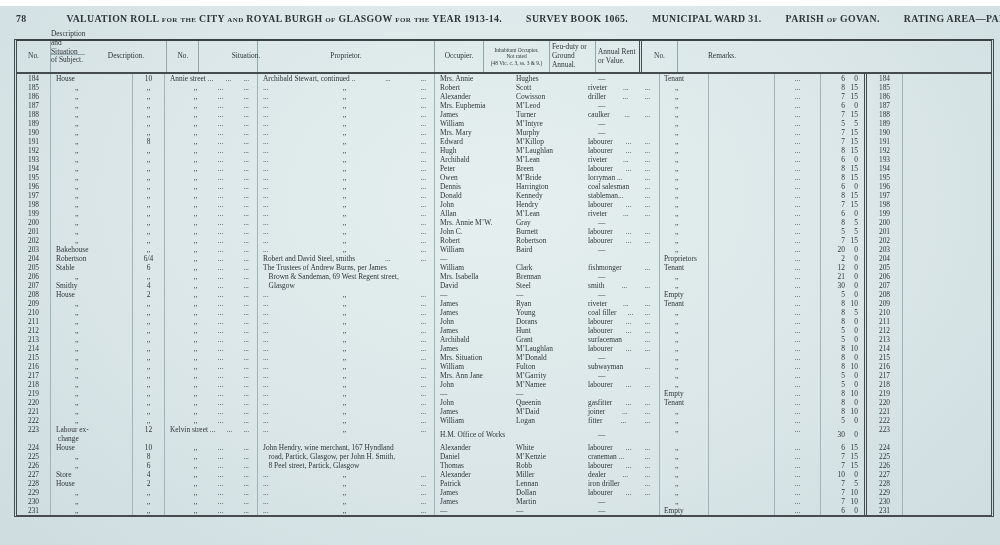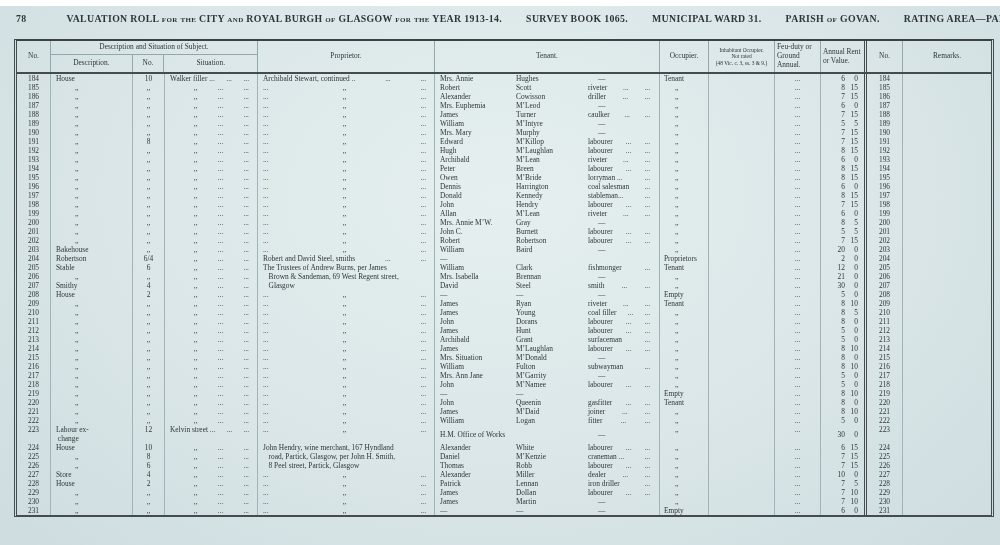--- a/index.html
+++ b/index.html
@@ -17,21 +17,21 @@
     border-top:2.5px solid #3b4245;border-bottom:2px solid #454c50;}
 
   .w1{width:34px}.w2{width:82px}.w3{width:32px}.w4{width:93px}.w5{width:177px}.w6{width:225px}
   .w7{width:49px}.w8{width:66px}.w9{width:46px}.w10{width:46px}.w11{width:36px}.w12{width:88px}
 
   .thead{display:flex;height:33px;border-bottom:2px solid #454c50;box-sizing:border-box;
     font-size:7.4px;line-height:1.18;}
   .hc{box-sizing:border-box;border-right:1px solid #93a8ad;display:flex;align-items:center;
     justify-content:center;text-align:left;padding:0 2px;}
   .hc.w12{border-right:none;}
-  .hgroup{width:207px;display:flex;flex-direction:column;box-sizing:border-box;border-right:1px solid #93a8ad;}
+  .hgroup{width:207px;display:flex;flex-direction:row;box-sizing:border-box;border-right:1px solid #93a8ad;}
   .hgtitle{height:13px;border-bottom:1px solid #93a8ad;display:flex;align-items:center;justify-content:center;}
   .hgrow{flex:1;display:flex;}
   .hgrow .hc:last-child{border-right:none;}
   .hc.col8{flex-direction:column;font-size:5.4px;line-height:1.18;}
   .dblr{border-right:3px double #454c50 !important;}
 
   .units{display:flex;height:14px;font-size:7.2px;box-sizing:border-box;}
   .uc{box-sizing:border-box;border-right:1px solid #93a8ad;display:flex;align-items:center;justify-content:center;}
   .uc.w12{border-right:none;}
 
@@ -76,41 +76,40 @@
       <div class="hc w1">No.</div>
       <div class="hgroup">
         <div class="hgtitle">Description and Situation of Subject.</div>
         <div class="hgrow">
           <div class="hc w2">Description.</div>
           <div class="hc w3">No.</div>
           <div class="hc w4">Situation.</div>
         </div>
       </div>
       <div class="hc w5">Proprietor.</div>
-      <div class="hc w6">Tenant.</div>
       <div class="hc w7">Occupier.</div>
       <div class="hc w8 col8">
         <div>Inhabitant Occupier.</div>
         <div>Not rated</div>
         <div>(48 Vic. c. 3, ss. 3 &amp; 9.)</div>
       </div>
       <div class="hc w9">Feu-duty or Ground Annual.</div>
       <div class="hc w10 dblr">Annual Rent or Value.</div>
       <div class="hc w11">No.</div>
       <div class="hc w12">Remarks.</div>
     </div>
 
 
     <div class="tbody" id="tbody">
         <div class="tr">
           <div class="td w1 cnum">184</div>
           <div class="td w2 cdesc">House</div>
           <div class="td w3 cnum">10</div>
           <div class="td w4 seg">
-            <span class="">Walker filler ...</span>
+            <span class="">Annie street ...</span>
             <span class="">...</span>
             <span class="">...</span>
           </div>
           <div class="td w5 seg">
             <span class="">Archibald Stewart, continued ..</span>
             <span class="">...</span>
             <span class="">...</span>
           </div>
           <div class="td w6 ten">
             <span class="tf">Mrs. Annie</span>

